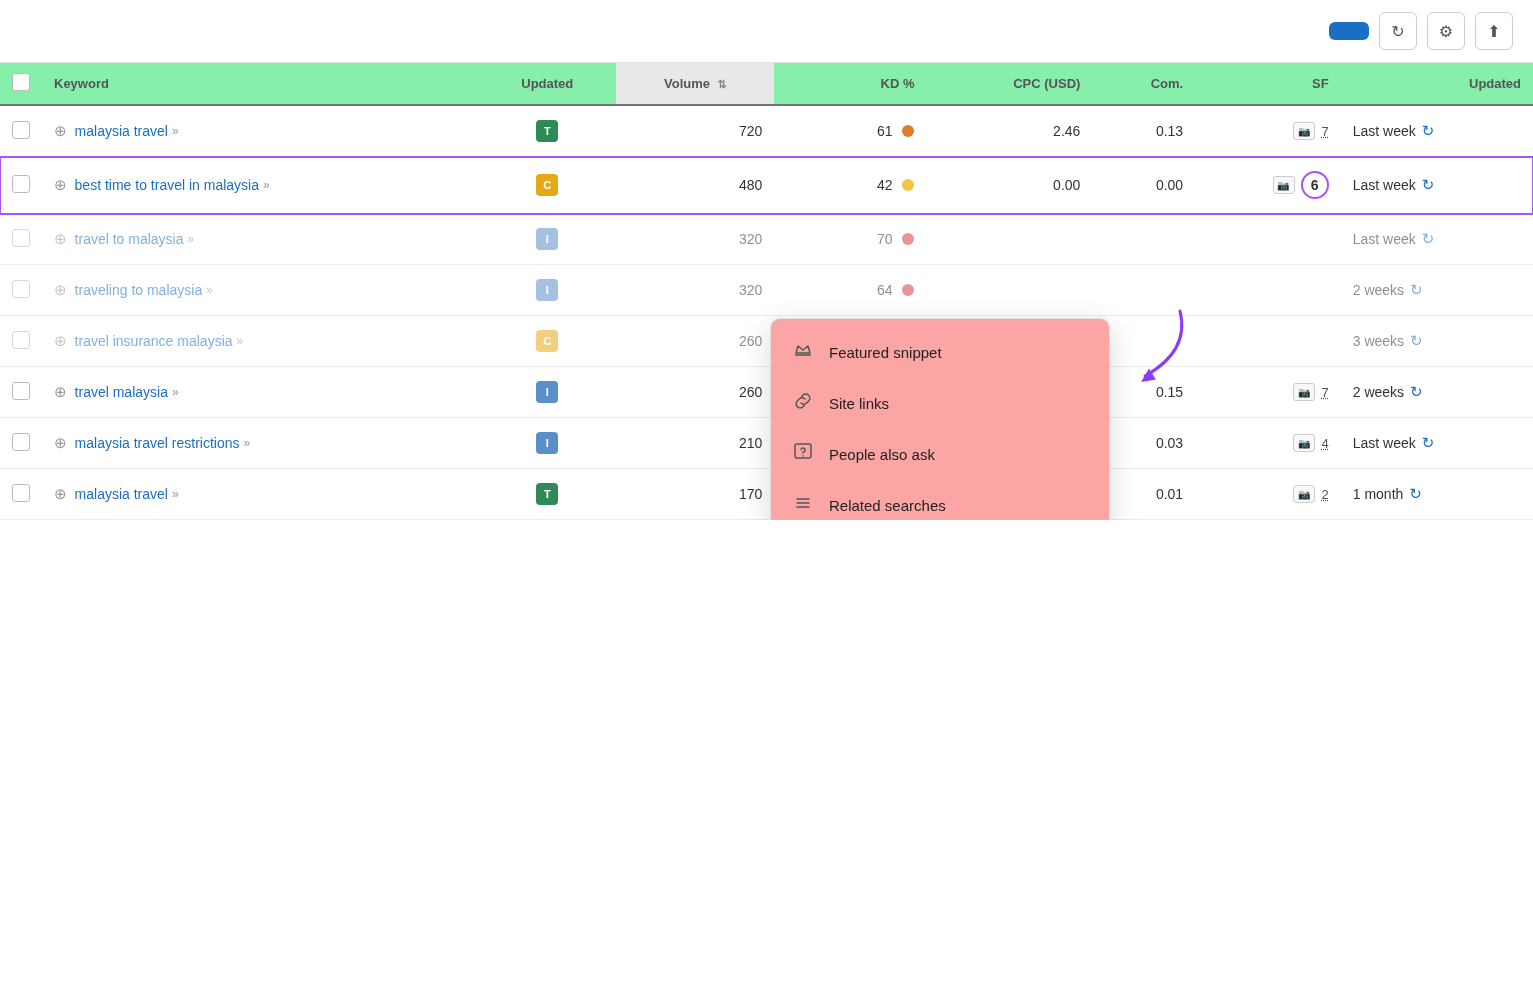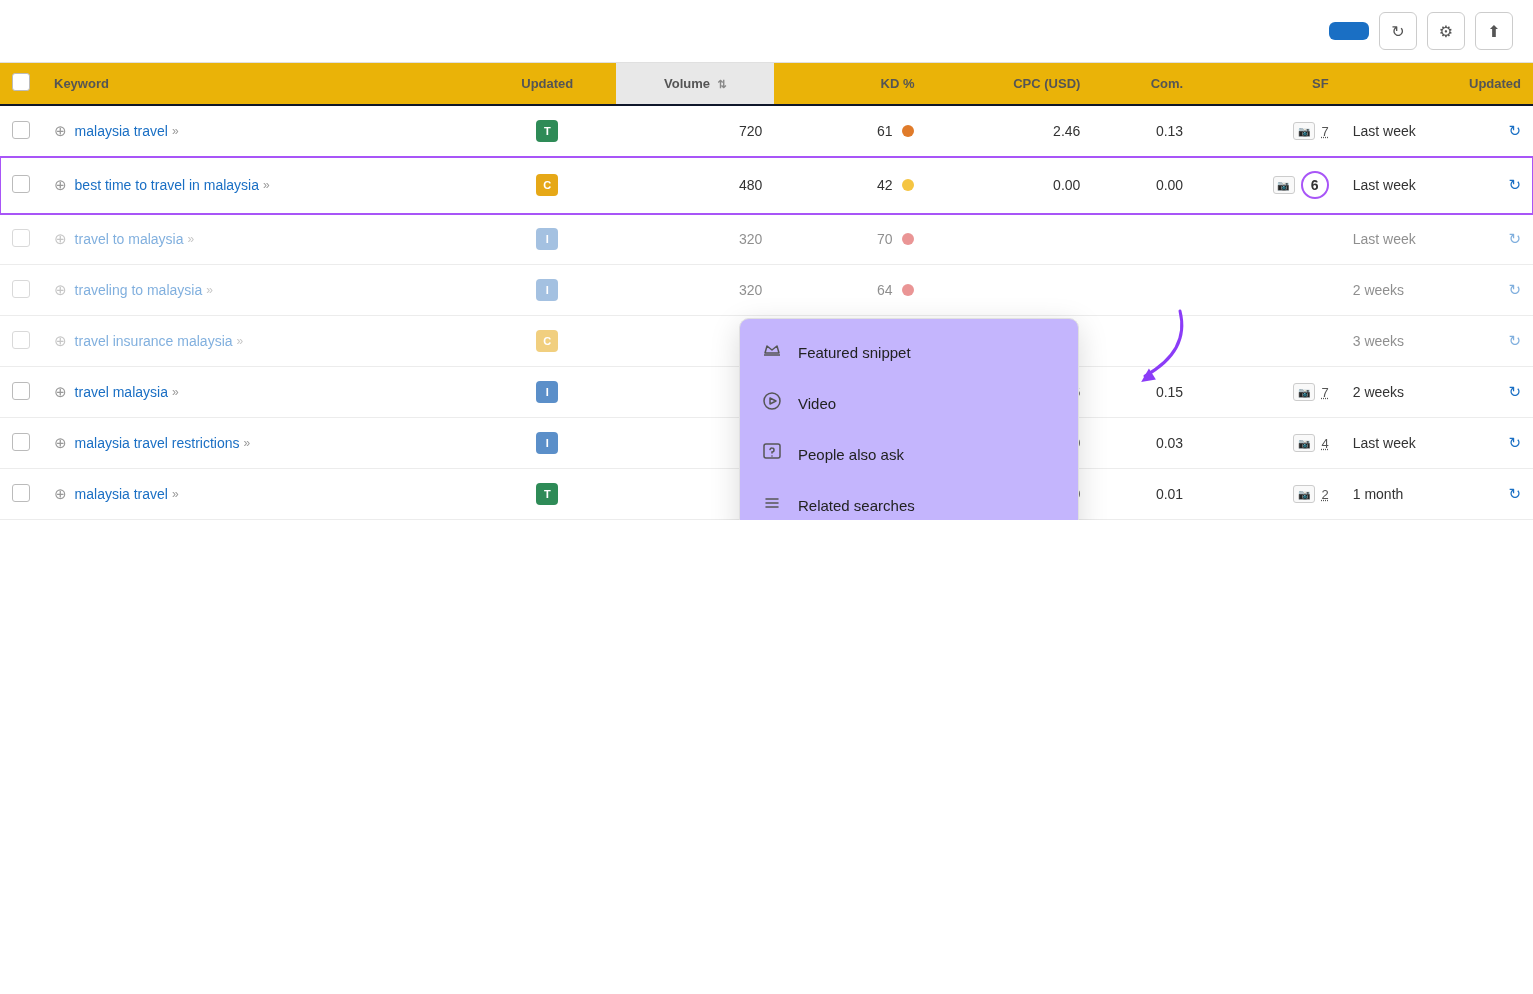--- a/index.html
+++ b/index.html
@@ -64,22 +64,22 @@
     
     .table-wrapper {
       position: relative;
       width: 100%;
     }
     table {
       width: 100%;
       border-collapse: collapse;
     }
     thead tr {
-      background: #eab308;
-      border-bottom: 2px solid #0f172a;
+      background: #86efac;
+      border-bottom: 2px solid #737373;
     }
     thead th {
       padding: 10px 12px;
       text-align: left;
       font-weight: 600;
       color: #555;
       font-size: 13px;
       white-space: nowrap;
     }
     thead th.sorted {
@@ -210,29 +210,29 @@
     .refresh-icon {
       color: #1a6fc4;
       font-size: 15px;
       cursor: pointer;
     }
 
     .updated-cell {
       display: flex;
       align-items: center;
       gap: 6px;
-      justify-content: space-between;
+      justify-content: flex-start;
     }
 
     
     .dropdown-popup {
       position: absolute;
       top: 255px;
-      left: 739px;
-      background: #c4b5fd;
+      left: 770px;
+      background: #fca5a5;
       border: 1px solid #e0e0e0;
       border-radius: 10px;
       box-shadow: 0 8px 30px rgba(0,0,0,0.15);
       width: 340px;
       z-index: 100;
       padding: 8px 0;
     }
     .dropdown-item {
       display: flex;
       align-items: center;
@@ -543,24 +543,24 @@
 
   <div class="dropdown-popup" id="sf-dropdown">
   <div class="dropdown-item">
         <span class="dropdown-item-icon"><svg width="20" height="20" viewBox="0 0 20 20" fill="none">
             <path d="M2 15h16M3 13l2-7 5 4 5-4 2 7H3z" stroke="#555" stroke-width="1.5" stroke-linejoin="round"></path>
           </svg></span>
         <span>Featured snippet</span>
       </div>
       <div class="dropdown-item">
         <span class="dropdown-item-icon"><svg width="20" height="20" viewBox="0 0 20 20" fill="none">
-            <circle cx="10" cy="10" r="8" stroke="#555" stroke-width="1.5"></circle>
-            <path d="M8 7l6 3-6 3V7z" stroke="#555" stroke-width="1.5" stroke-linejoin="round"></path>
+            <path d="M8 12a4 4 0 005.66 0l2-2A4 4 0 009.9 4.24l-1.14 1.13" stroke="#555" stroke-width="1.5" stroke-linecap="round"></path>
+            <path d="M12 8a4 4 0 00-5.66 0l-2 2A4 4 0 0010.1 15.76l1.13-1.13" stroke="#555" stroke-width="1.5" stroke-linecap="round"></path>
           </svg></span>
-        <span>Video</span>
+        <span>Site links</span>
       </div>
       <div class="dropdown-item">
         <span class="dropdown-item-icon"><svg width="20" height="20" viewBox="0 0 20 20" fill="none">
             <rect x="2" y="2" width="16" height="14" rx="2" stroke="#555" stroke-width="1.5"></rect>
             <path d="M8 7.5a2 2 0 012-1.5 2 2 0 010 4v1" stroke="#555" stroke-width="1.5" stroke-linecap="round"></path>
             <circle cx="10" cy="14" r="0.8" fill="#555"></circle>
           </svg></span>
         <span>People also ask</span>
       </div>
       <div class="dropdown-item">

